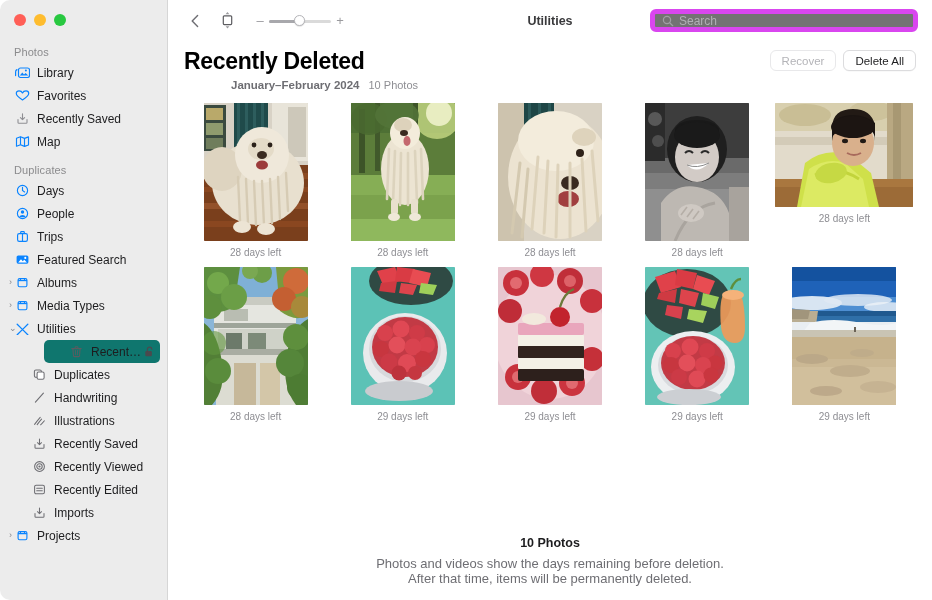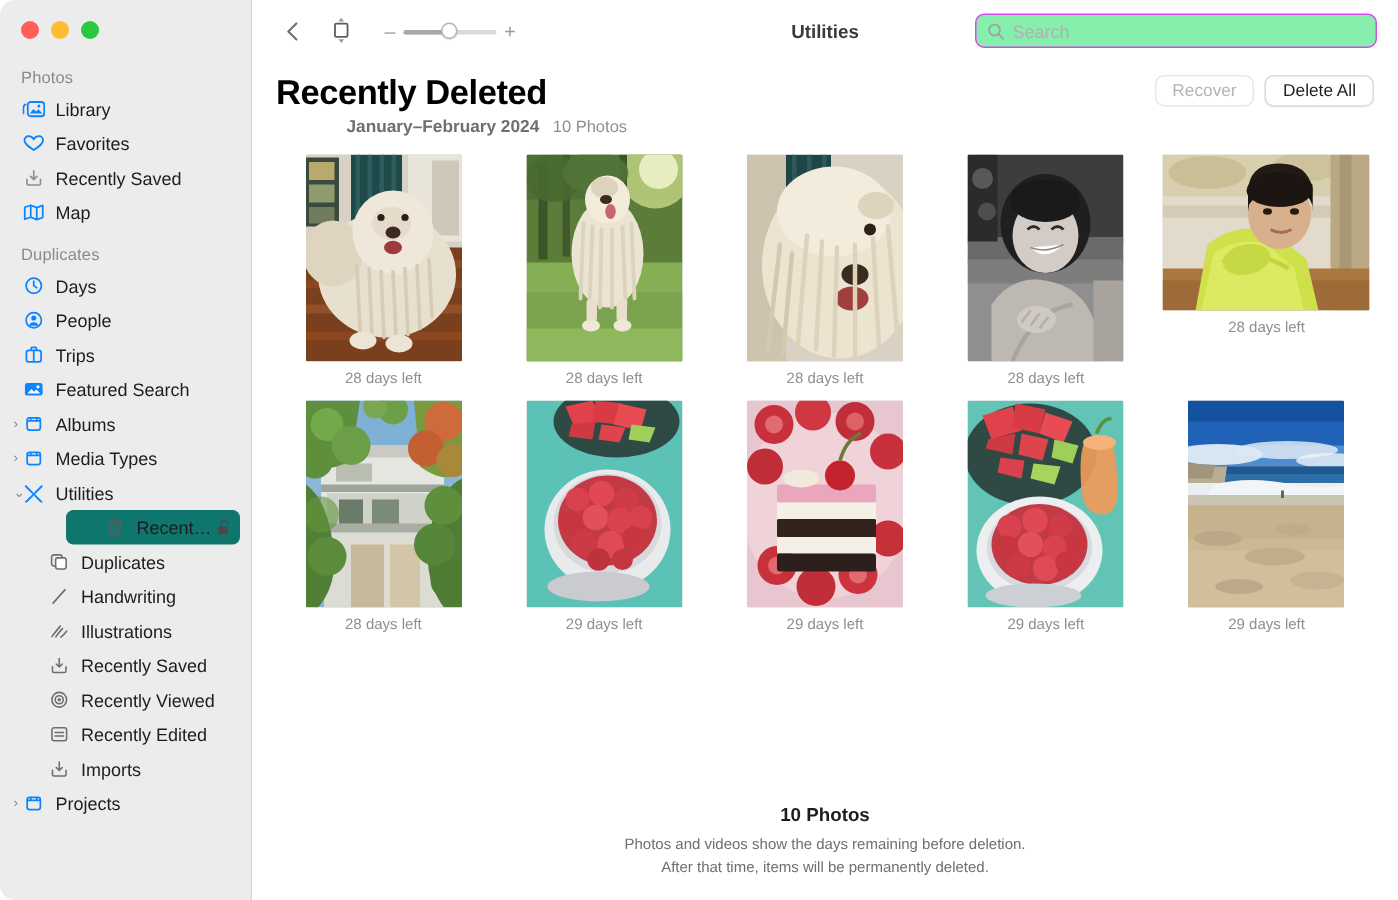--- a/index.html
+++ b/index.html
@@ -136,22 +136,22 @@
     left: 0; right: 0;
     text-align: center;
     font-size: 12.5px;
     font-weight: bold;
     color: #3a3a3c;
     pointer-events: none;
   }
   #search {
     margin-left: auto;
     width: 268px; height: 23px;
-    background: #86efac;
-    border: 1px solid #d946ef;
+    background: #737373;
+    border: 5px solid #d946ef;
     border-radius: 6px;
     display: flex;
     align-items: center;
     padding: 0 7px;
     gap: 5px;
     z-index: 2;
   }
   #search .sicon { color: #aeaeb2; display:flex; }
   #search-input {
     border: none; outline: none; background: transparent;
@@ -247,21 +247,21 @@
     left: 0; right: 0; bottom: 14px;
     text-align: center;
   }
   #footer-title {
     font-size: 12.5px;
     font-weight: bold;
     color: #1d1d1f;
     margin-bottom: 6px;
   }
   .footer-line {
-    font-size: 10px;
+    font-size: 13px;
     color: #6e6e73;
     line-height: 15px;
   }
 </style>
 </head>
 <body>
 
 <div id="window">
 
   <div id="sidebar">

